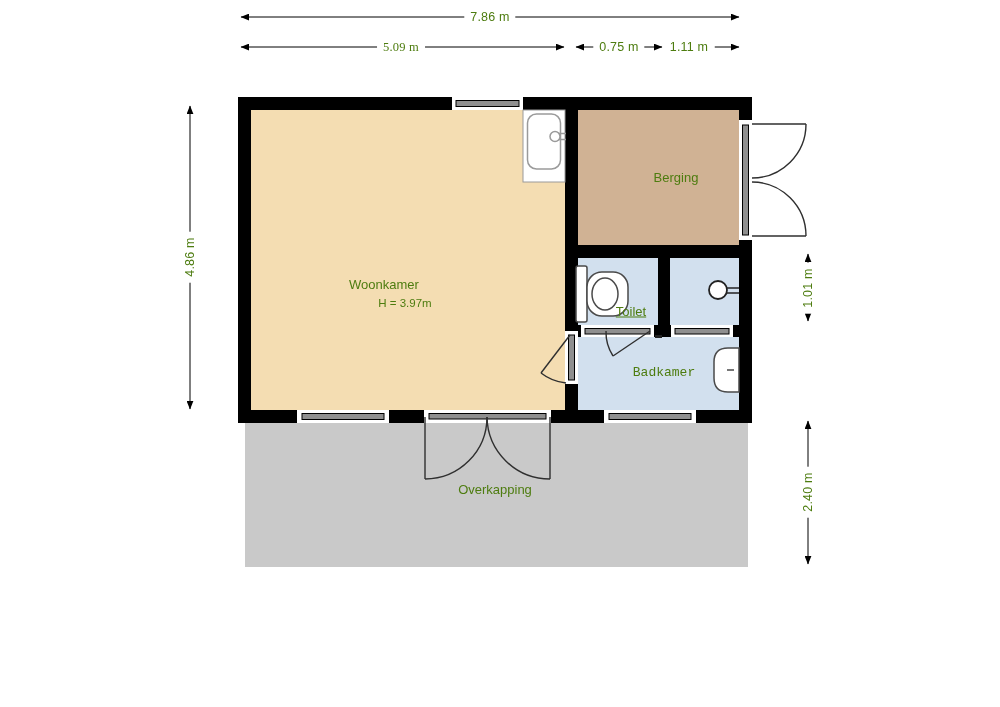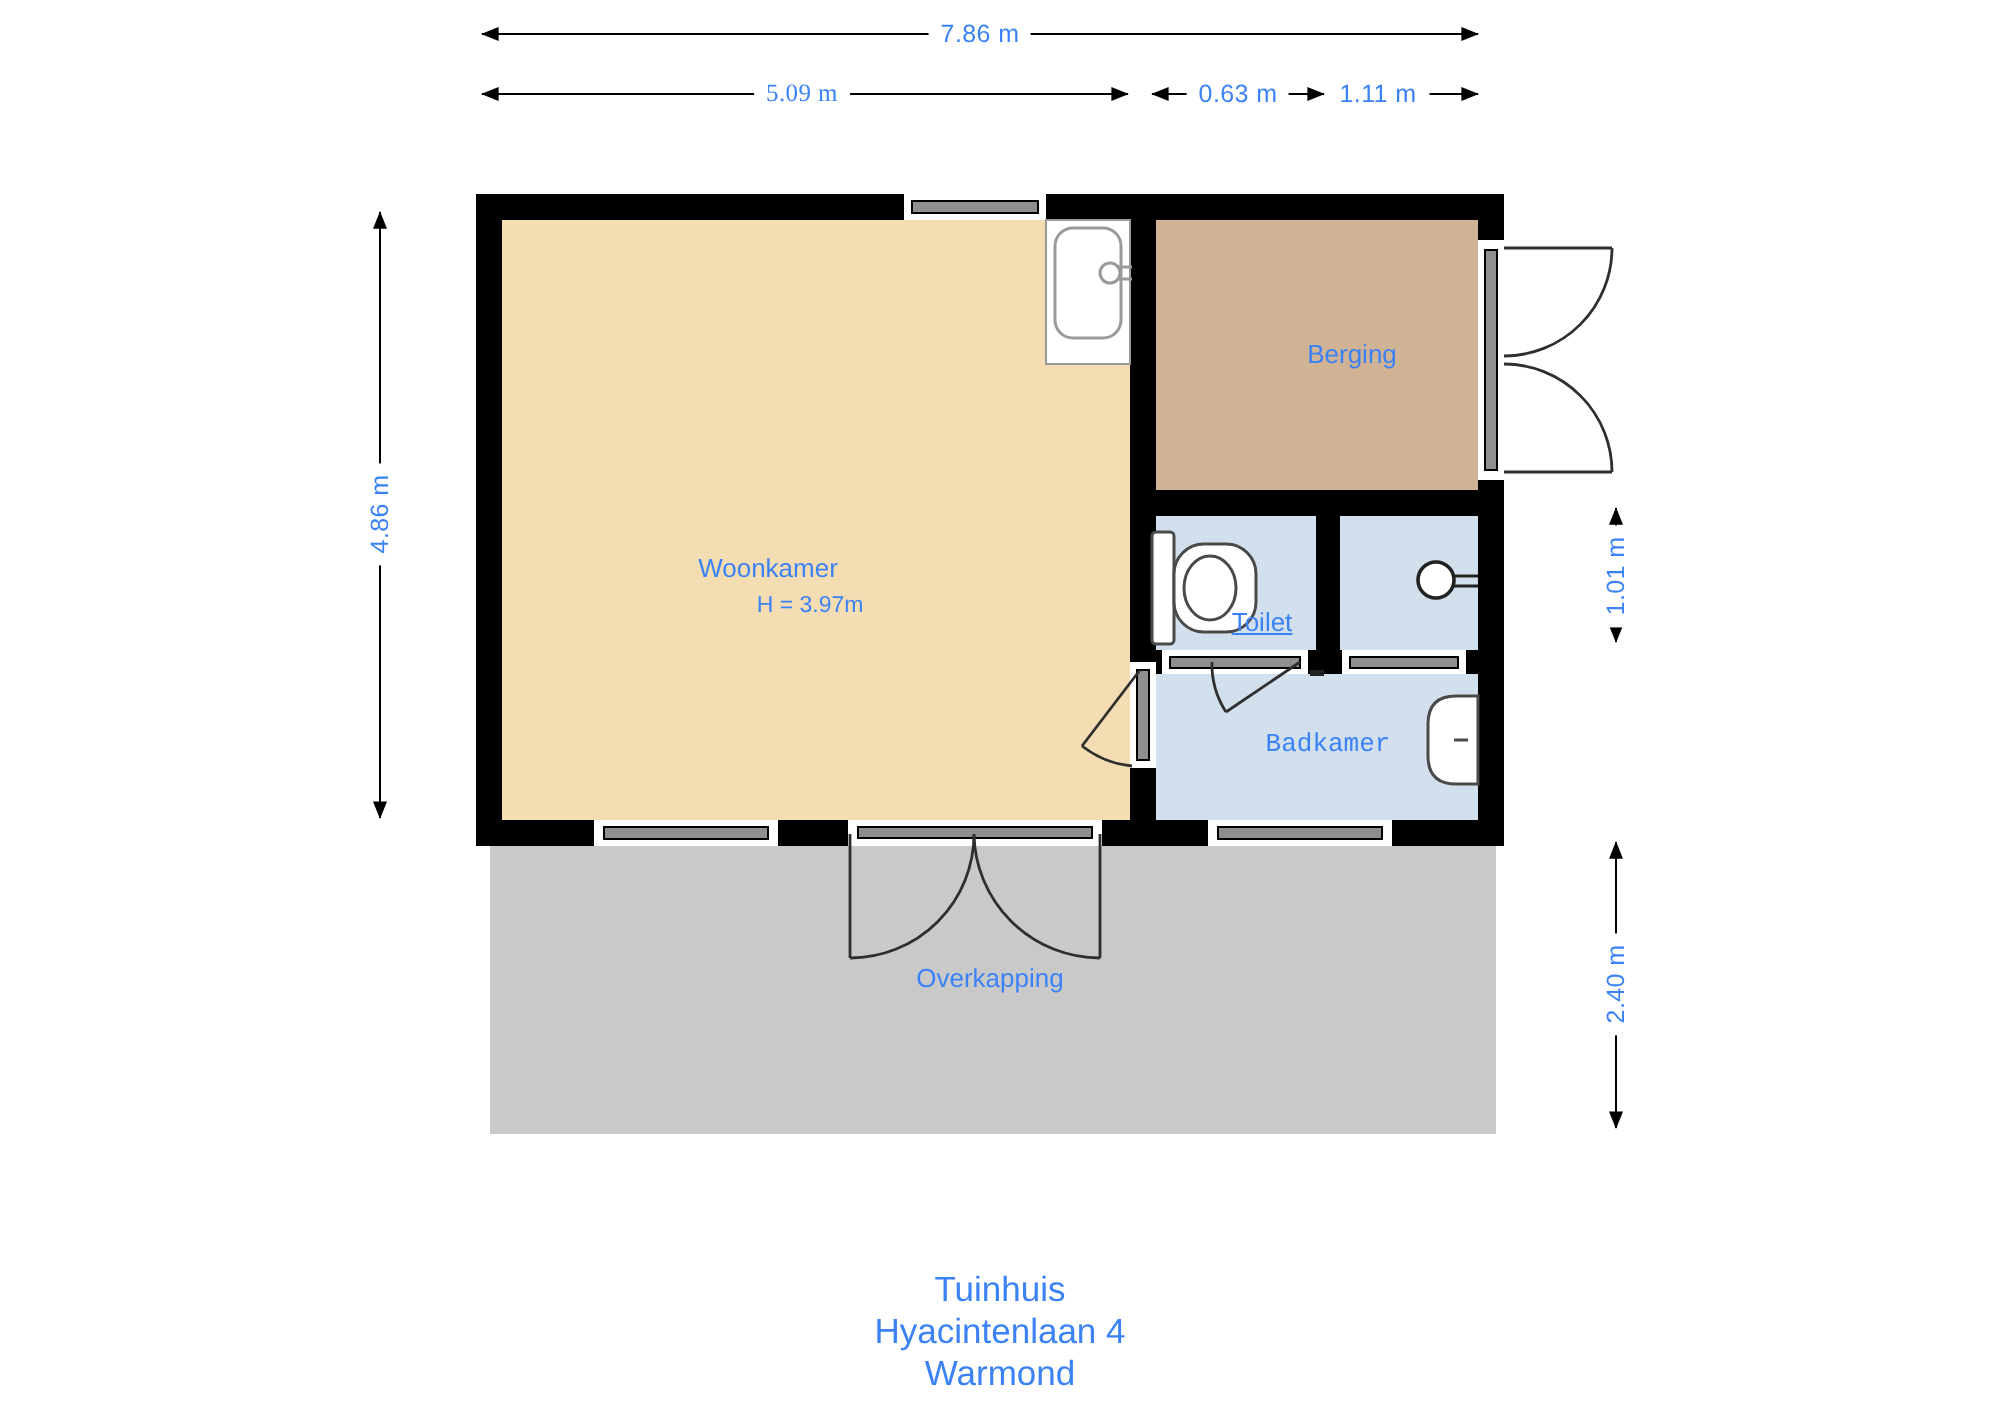--- a/index.html
+++ b/index.html
@@ -1,18 +1,18 @@
 <!DOCTYPE html>
 <html style="--wall: #000000; --woonkamer: #f4ddb2; --berging: #d0b294; --wetroom: #d2e0ee; --overkapping: #c9c9c9; --window: #8f8f8f; --line: #2f2f2f;"><head>
 <meta charset="utf-8">
 <style>
   html,body { margin:0; padding:0; background:#fff; }
   #canvas {
     position:relative; width:1000px; height:707px; background:#ffffff;
-    font-family:"Liberation Sans", sans-serif; color:#3b82f6; overflow:hidden;
+    font-family:"Liberation Sans", sans-serif; color:#4d7c0f; overflow:hidden;
   }
   svg { position:absolute; left:0; top:0; }
 
   
   .w      { fill:var(--wall,#000000); }
   .fw     { fill:var(--woonkamer,#f4ddb2); }
   .fb     { fill:var(--berging,#d0b294); }
   .fblue  { fill:var(--wetroom,#d2e0ee); }
   .fg     { fill:var(--overkapping,#c9c9c9); }
   .open   { fill:#ffffff; }
@@ -153,32 +153,27 @@
 
       <g>
         <path class="fix" d="M739,348 H728 Q714,348 714,362 V378 Q714,392 728,392 H739 Z"></path>
         <line class="fixl" x1="727" y1="370" x2="734" y2="370"></line>
       </g>
     </g>
   </svg>
 
   <div class="lbl dimlbl" style="left:490px; top:17px;">7.86 m</div>
   <div class="lbl dimlbl" style="left:401px; top:47px;font-family:Liberation Serif, serif;">5.09 m</div>
-  <div class="lbl dimlbl" style="left:619px; top:47px;">0.63 m</div>
+  <div class="lbl dimlbl" style="left:619px; top:47px;">0.75 m</div>
   <div class="lbl dimlbl" style="left:689px; top:47px;">1.11 m</div>
   <div class="lbl dimlbl rot" style="left:190px; top:257px;">4.86 m</div>
   <div class="lbl dimlbl rot" style="left:808px; top:288px;">1.01 m</div>
   <div class="lbl dimlbl rot" style="left:808px; top:492px;">2.40 m</div>
 
   <div class="lbl room" style="left:384px; top:257px;margin-top:27px;">Woonkamer</div>
   <div class="lbl roomsub" style="left:405px; top:279px;">H = 3.97m</div>
   <div class="lbl room" style="left:658px; top:177px;padding-left:36px;">Berging</div>
   <div class="lbl room" style="left:631px; top:311px;text-decoration:underline;">Toilet</div>
   <div class="lbl room" style="left:664px; top:372px;font-family:Liberation Mono, monospace;">Badkamer</div>
   <div class="lbl room" style="left:495px; top:489px;">Overkapping</div>
 
-  <div id="title-block">
-    <div class="title-line">Tuinhuis</div>
-    <div class="title-line">Hyacintenlaan 4</div>
-    <div class="title-line">Warmond</div>
-  </div>
 
 </div>
 
 </body></html>

